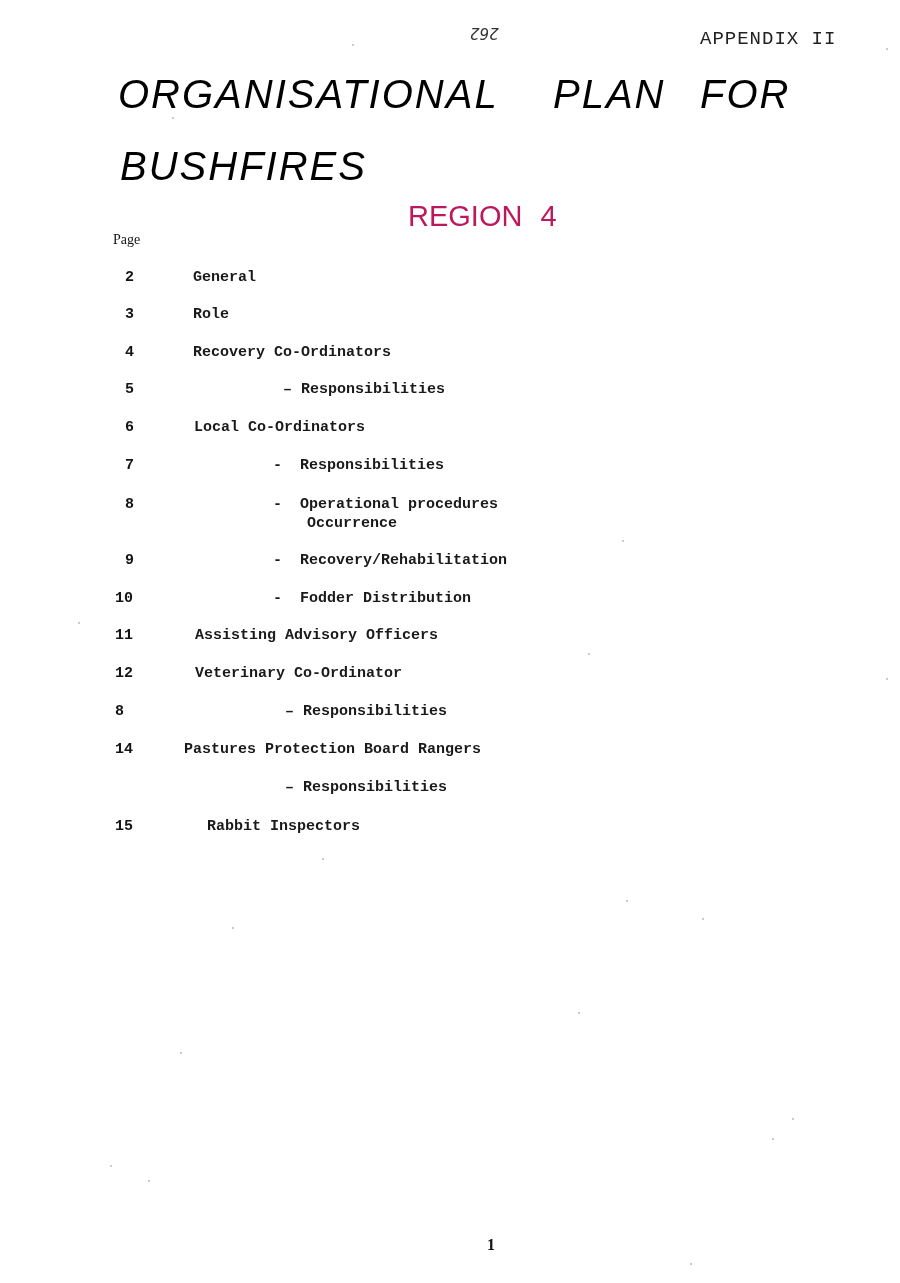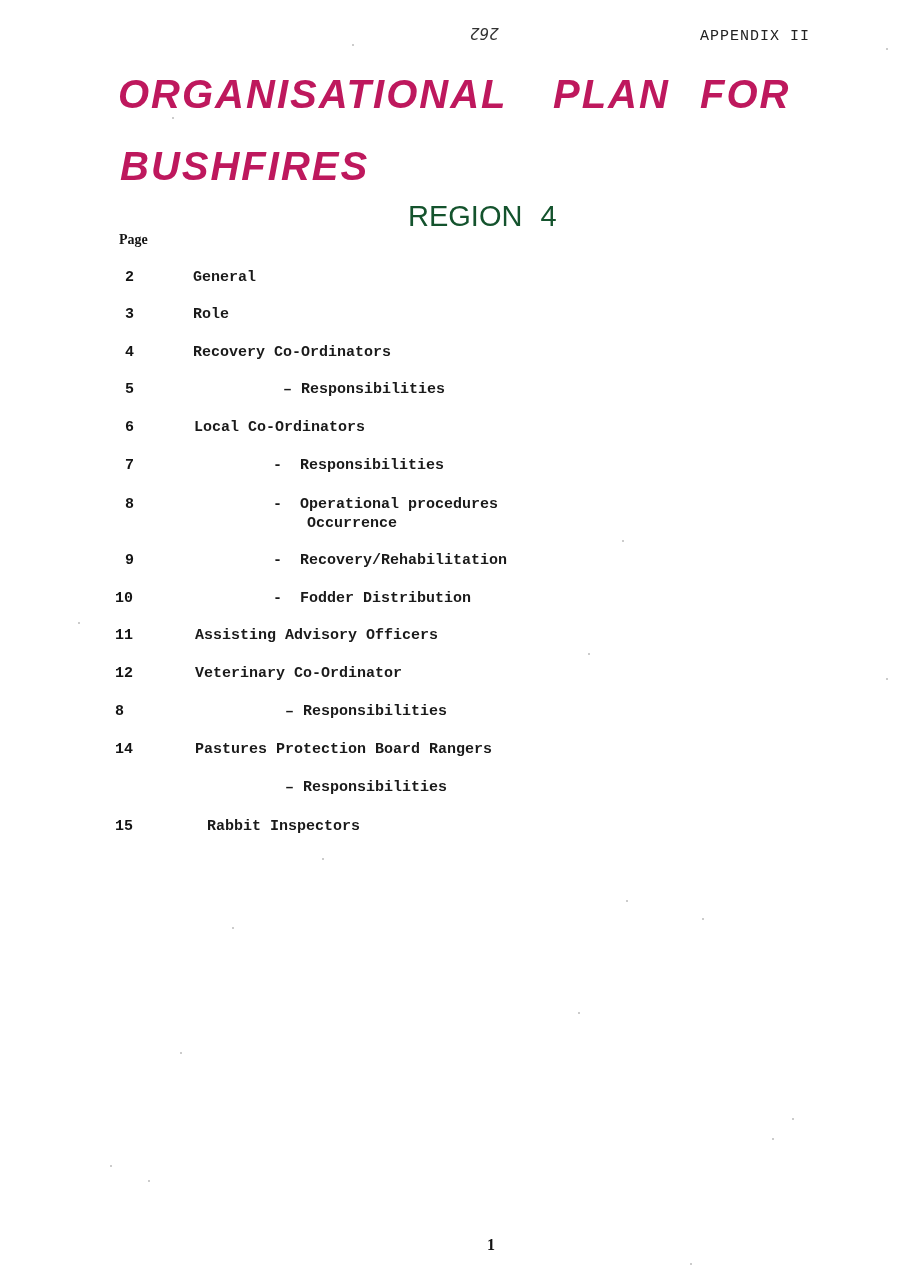--- a/index.html
+++ b/index.html
@@ -8,37 +8,37 @@
       overflow: hidden; color: #141414;
       font-family: "Liberation Serif", serif;
     }
     .abs { position: absolute; white-space: nowrap; }
     .handmark {
       left: 470px; top: 24px; font-family: "DejaVu Sans", sans-serif;
       font-size: 15px; font-style: italic; color: #333; transform: rotate(180deg);
     }
     .appendix {
       left: 700px; top: 28px; font-family: "Liberation Mono", monospace;
-      font-size: 15px; letter-spacing: 1px; color: #222;
+      font-size: 19px; letter-spacing: 1px; color: #222;
     }
     .title {
-      font-family: "Liberation Sans", sans-serif; font-weight: bold; font-style: italic;
-      font-size: 40px; letter-spacing: 2px; color: #be185d;
+      font-family: "Liberation Sans", sans-serif; font-weight: normal; font-style: italic;
+      font-size: 40px; letter-spacing: 2px; color: #000000;
     }
     .title-1a { left: 118px; top: 72px; }
     .title-1b { left: 553px; top: 72px; }
     .title-1c { left: 700px; top: 72px; }
     .title-2 { left: 120px; top: 144px; }
     .region {
       left: 408px; top: 200px; font-family: "Liberation Sans", sans-serif;
-      font-size: 29px; color: #14532d; word-spacing: 10px;
+      font-size: 29px; color: #be185d; word-spacing: 10px;
     }
     .page-label {
-      left: 119px; top: 232px; font-family: "Liberation Serif", serif;
-      font-weight: bold; font-size: 14px;
+      left: 113px; top: 232px; font-family: "Liberation Serif", serif;
+      font-weight: normal; font-size: 14px;
     }
     .toc-num {
       font-family: "Liberation Mono", monospace; font-weight: bold; font-size: 15px;
     }
     .toc-text {
       font-family: "Liberation Mono", monospace; font-size: 15px; font-weight: bold;
       line-height: 19px; color: #1a1a1a;
     }
     .footer-num {
       left: 487px; top: 1236px; font-family: "Liberation Serif", serif;
@@ -91,21 +91,21 @@
 <div class="abs toc-num" style="left:115px;top:627px;">11</div>
 <div class="abs toc-text" style="left:195px;top:626px;">Assisting Advisory Officers</div>
 
 <div class="abs toc-num" style="left:115px;top:665px;">12</div>
 <div class="abs toc-text" style="left:195px;top:664px;">Veterinary Co-Ordinator</div>
 
 <div class="abs toc-num" style="left:115px;top:703px;">8</div>
 <div class="abs toc-text" style="left:285px;top:702px;">– Responsibilities</div>
 
 <div class="abs toc-num" style="left:115px;top:741px;">14</div>
-<div class="abs toc-text" style="left:195px;top:740px;">Pastures Protection Board Rangers</div>
+<div class="abs toc-text" style="left:184px;top:740px;">Pastures Protection Board Rangers</div>
 
 <div class="abs toc-text" style="left:285px;top:778px;">– Responsibilities</div>
 
 <div class="abs toc-num" style="left:115px;top:818px;">15</div>
 <div class="abs toc-text" style="left:207px;top:817px;">Rabbit Inspectors</div>
 
 <div class="abs footer-num">1</div>
 
 <div class="speck" style="left:352px;top:44px;"></div>
 <div class="speck" style="left:886px;top:48px;"></div>

